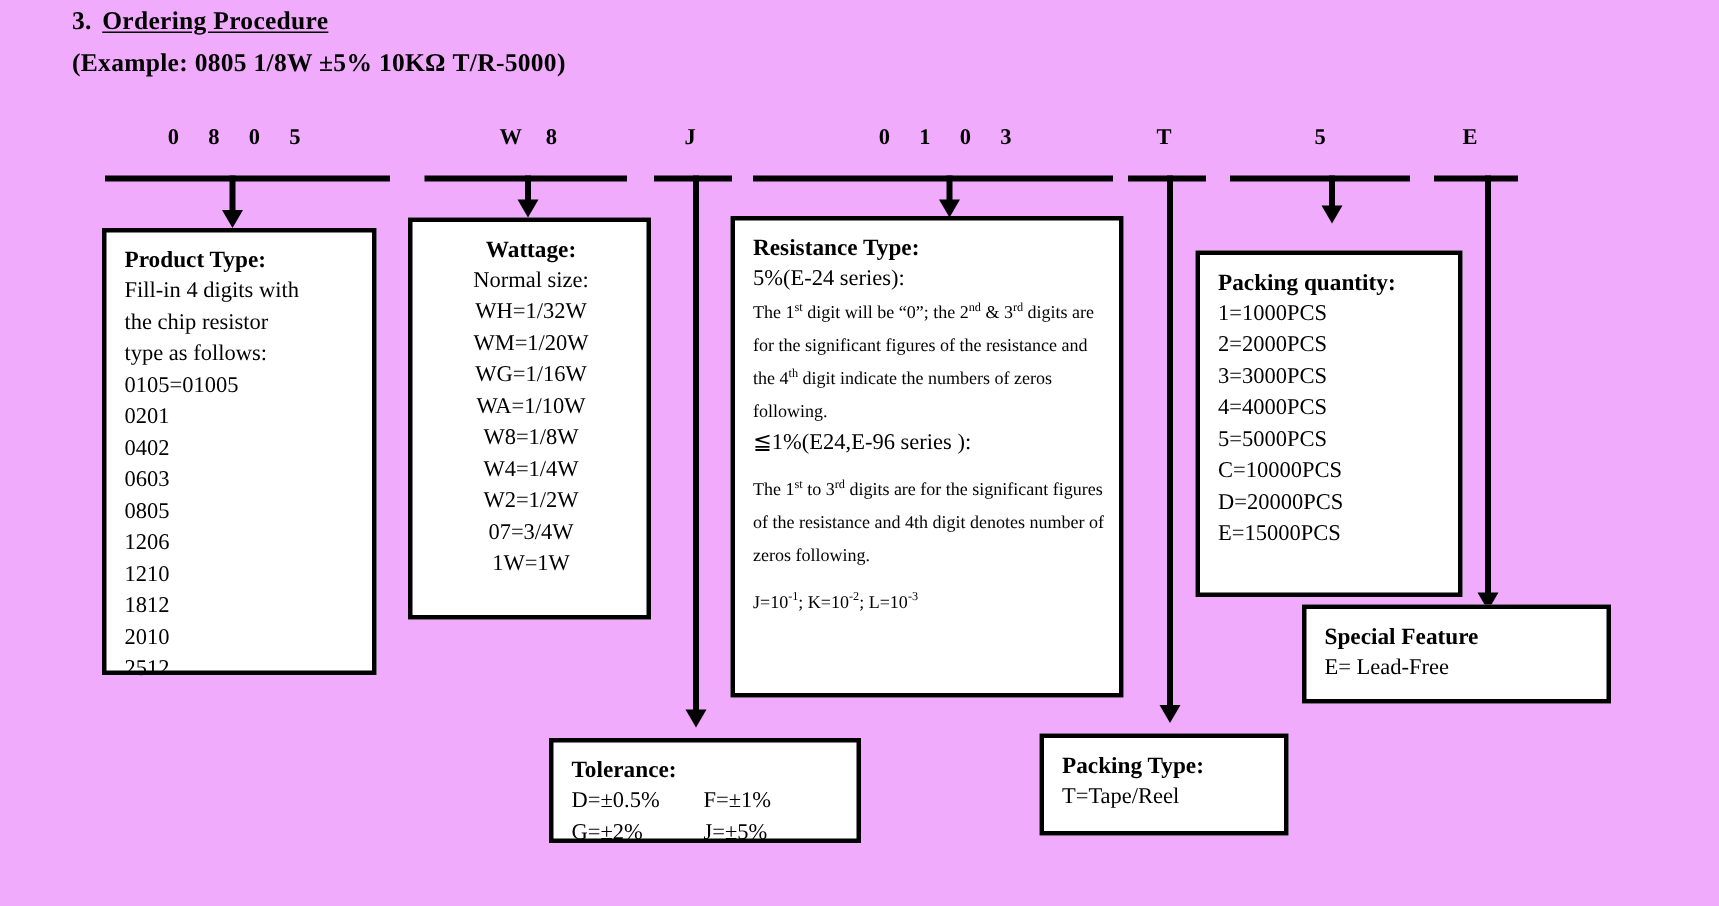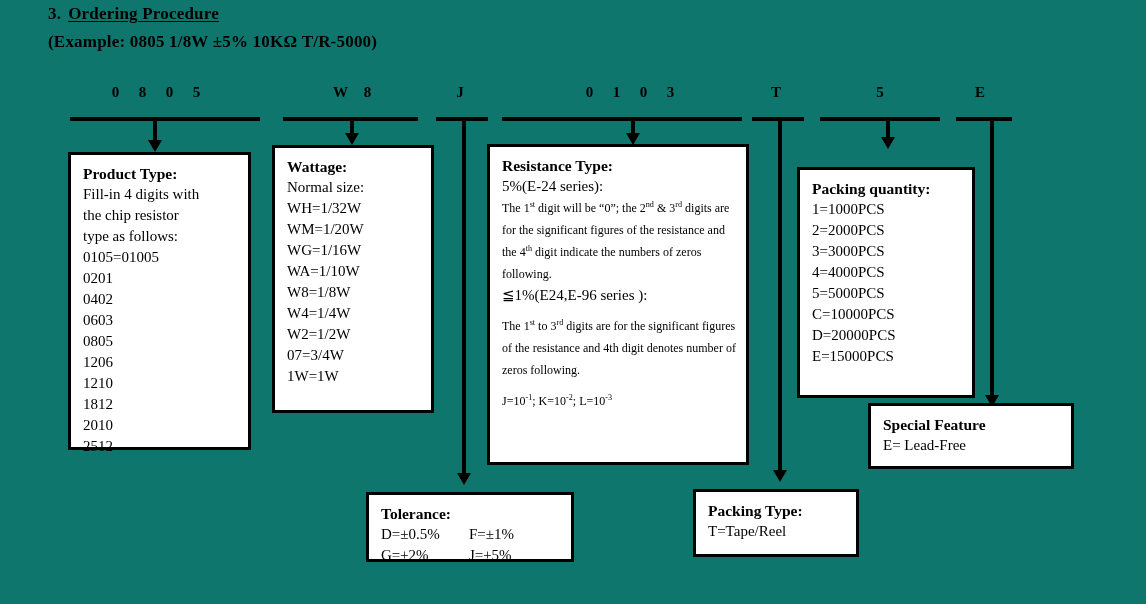--- a/index.html
+++ b/index.html
@@ -9,21 +9,21 @@
   }
   body {
     font-family: "Liberation Serif", "DejaVu Serif", serif;
     color: #000000;
   }
   #page {
     position: relative;
     width: 1146px;
     height: 604px;
     overflow: hidden;
-    background: #0f766e;
+    background: #f0abfc;
   }
 
   
   .heading {
     position: absolute;
     font-weight: bold;
     font-size: 17px;
     white-space: nowrap;
     letter-spacing: 0.2px;
   }
@@ -170,21 +170,21 @@
     <div class="line">0402</div>
     <div class="line">0603</div>
     <div class="line">0805</div>
     <div class="line">1206</div>
     <div class="line">1210</div>
     <div class="line">1812</div>
     <div class="line">2010</div>
     <div class="line">2512</div>
   </div>
 
-  <div class="box" style="left:272px; top:145px; width:162px; height:268px;">
+  <div class="box" style="left:272px; top:145px; width:162px; height:268px;text-align:center;">
     <div class="title">Wattage:</div>
     <div class="line">Normal size:</div>
     <div class="line">WH=1/32W</div>
     <div class="line">WM=1/20W</div>
     <div class="line">WG=1/16W</div>
     <div class="line">WA=1/10W</div>
     <div class="line">W8=1/8W</div>
     <div class="line">W4=1/4W</div>
     <div class="line">W2=1/2W</div>
     <div class="line">07=3/4W</div>

